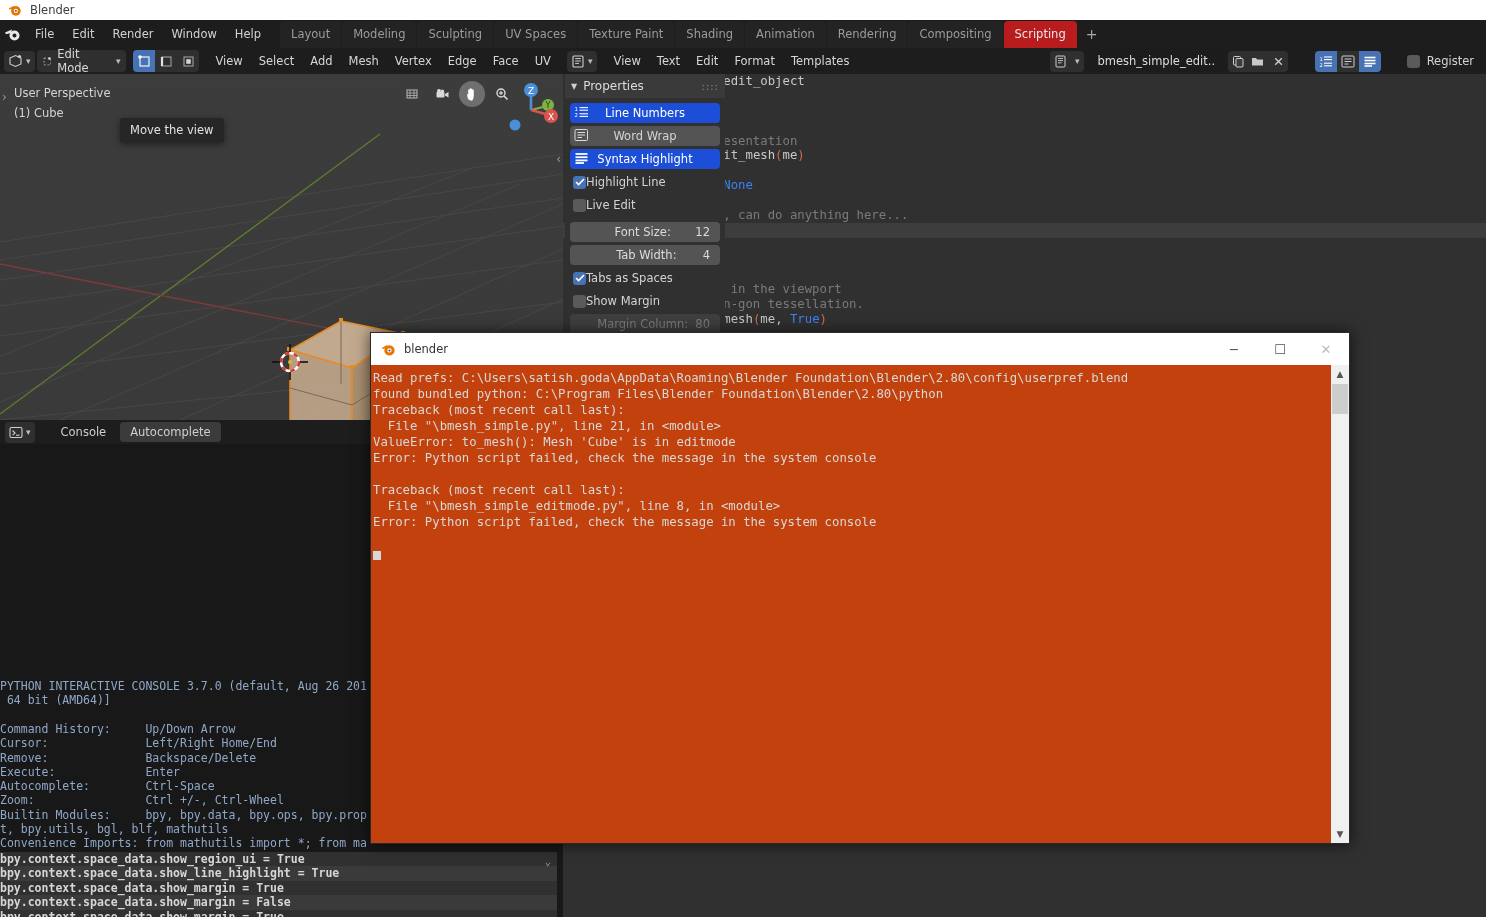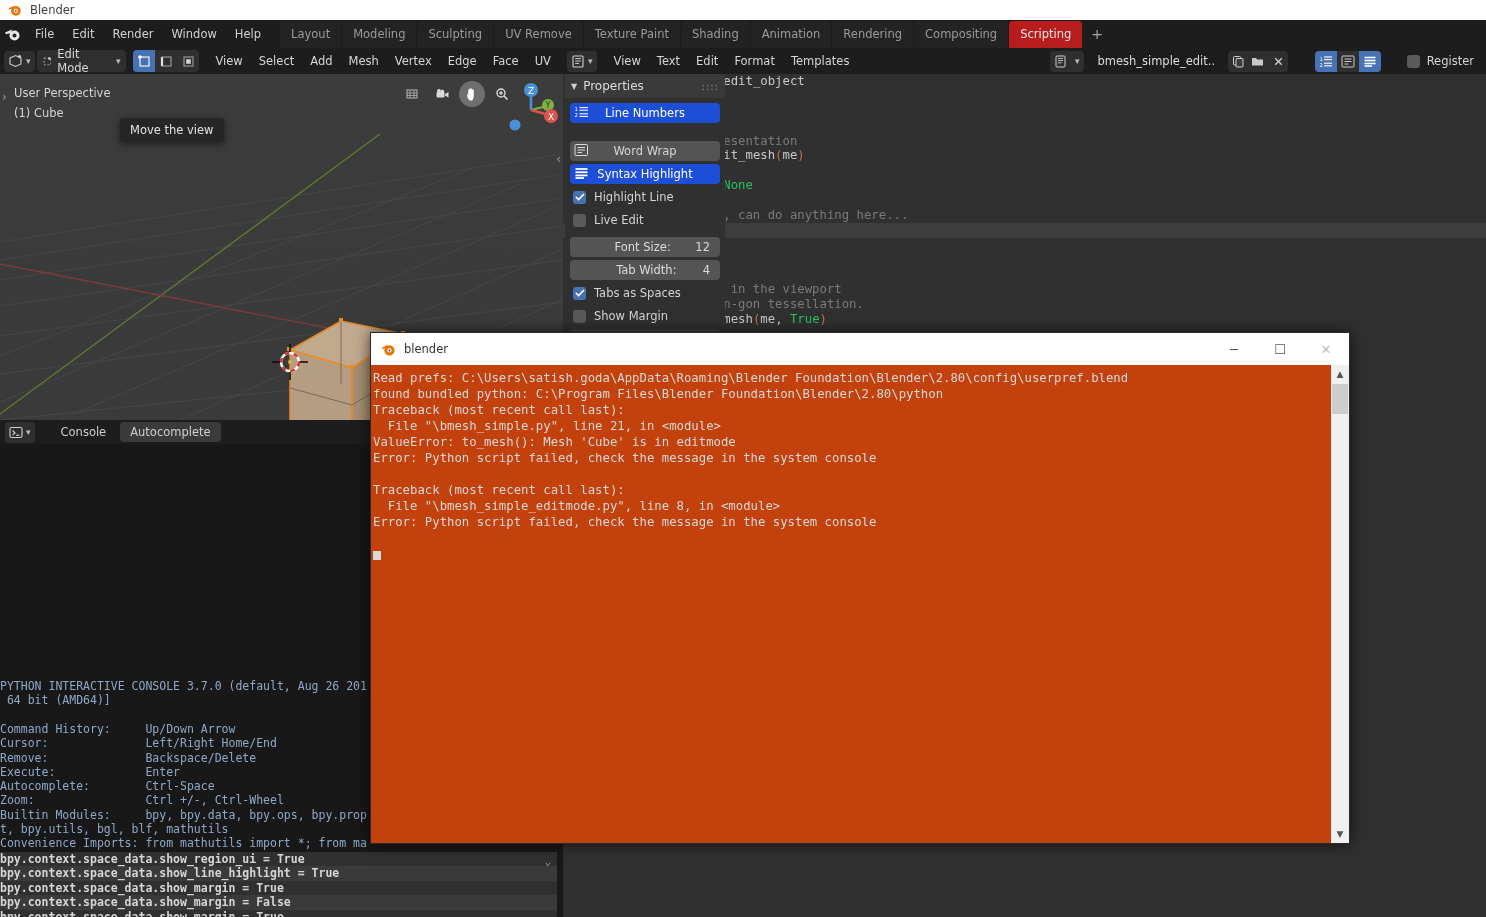--- a/index.html
+++ b/index.html
@@ -141,43 +141,43 @@
   }
   .code-line { height:14.9px; line-height:14.9px; white-space:pre; display:flex; }
   .code-line.hl { background:#3d3d3d; }
   .ln { width:27px; text-align:right; color:#8e8e8e; padding-right:6px; flex:none; }
   .ln.cur { color:#e04a4a; }
   .ctxt { color:#c8c8c8; }
   .c-com { color:#7a7a7a; }
   .c-op  { color:#e0714a; }
   .c-kw  { color:#e0415a; }
   .c-num { color:#3fa9c9; }
-  .c-bool{ color:#22c55e; }
+  .c-bool{ color:#3b82f6; }
   .c-paren{ color:#d06a50; }
   .txt-caret { display:inline-block; width:2px; height:13px; background:#d13b2e;
     vertical-align:-2px; }
 
   
   .props {
     position:absolute; left:565px; top:74px; width:160px; height:260px;
     background:#303030; padding-top:0;
   }
   .props-title {
     height:24px; display:flex; align-items:center; gap:6px;
     background:#3a3a3a; padding:0 6px; color:#dcdcdc; font-size:12px;
   }
   .props-body { padding:5px; display:flex; flex-direction:column; gap:3px; }
   .prop-btn {
     height:20px; border-radius:4px; display:flex; align-items:center;
     justify-content:center; font-size:11.5px; position:relative;
   }
   .prop-btn .ico { position:absolute; left:4px; top:2px; }
   .prop-btn.on { background:#1d4ed8; color:#fff; }
-  .prop-btn.off { background:#545454; color:#d4d4d4;margin-top:15px; }
-  .prop-chk { height:20px; display:flex; align-items:center; gap:8px;
+  .prop-btn.off { background:#545454; color:#d4d4d4; }
+  .prop-chk { height:20px; display:flex; align-items:center; gap:0;
     font-size:11.5px; color:#d4d4d4; padding-left:3px;}
   .cbox { width:13px; height:13px; border-radius:3px; background:#5a5a5a; }
   .cbox.on { background:#4772b3; display:flex; align-items:center; justify-content:center; }
   .prop-num {
     height:20px; border-radius:4px; background:#545454; display:flex;
     align-items:center; justify-content:space-between; padding:0 10px;
     font-size:11.5px; color:#dcdcdc;
   }
   .prop-num.dis { background:#3f3f3f; color:#7c7c7c; }
   .prop-num .lbl { flex:1; text-align:center; margin-right:-10px;}
@@ -238,21 +238,21 @@
     <div class="menu-item">File</div>
     <div class="menu-item">Edit</div>
     <div class="menu-item">Render</div>
     <div class="menu-item">Window</div>
     <div class="menu-item">Help</div>
 
     <div class="wstabs">
       <div class="wstab">Layout</div>
       <div class="wstab">Modeling</div>
       <div class="wstab">Sculpting</div>
-      <div class="wstab">UV Remove</div>
+      <div class="wstab">UV Spaces</div>
       <div class="wstab">Texture Paint</div>
       <div class="wstab">Shading</div>
       <div class="wstab">Animation</div>
       <div class="wstab">Rendering</div>
       <div class="wstab">Compositing</div>
       <div class="wstab active">Scripting</div>
       <div class="wstab-plus">+</div>
     </div>
   </div>
 

